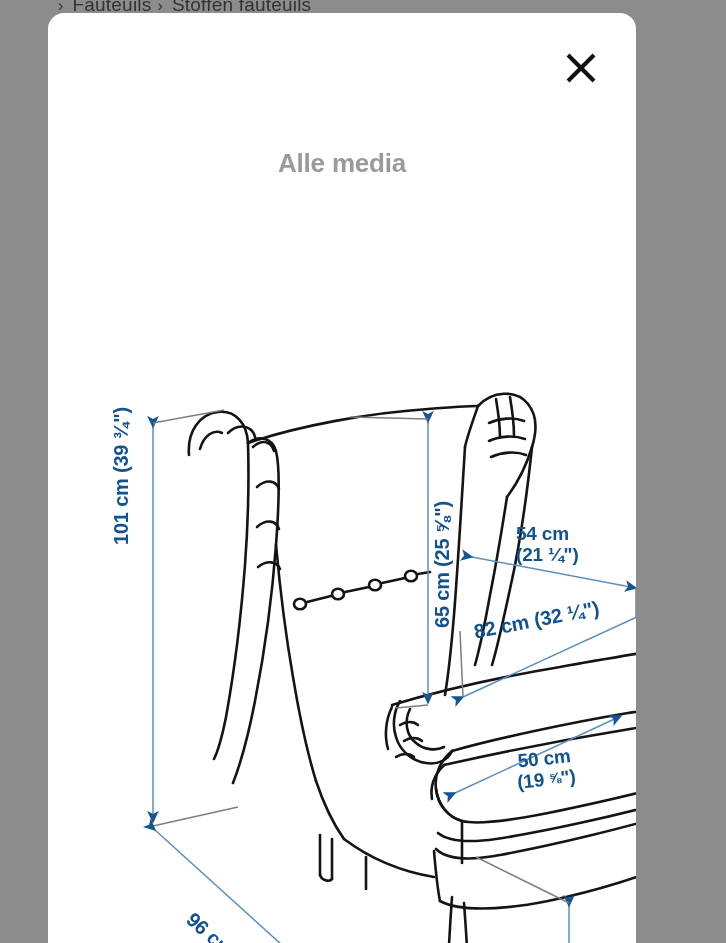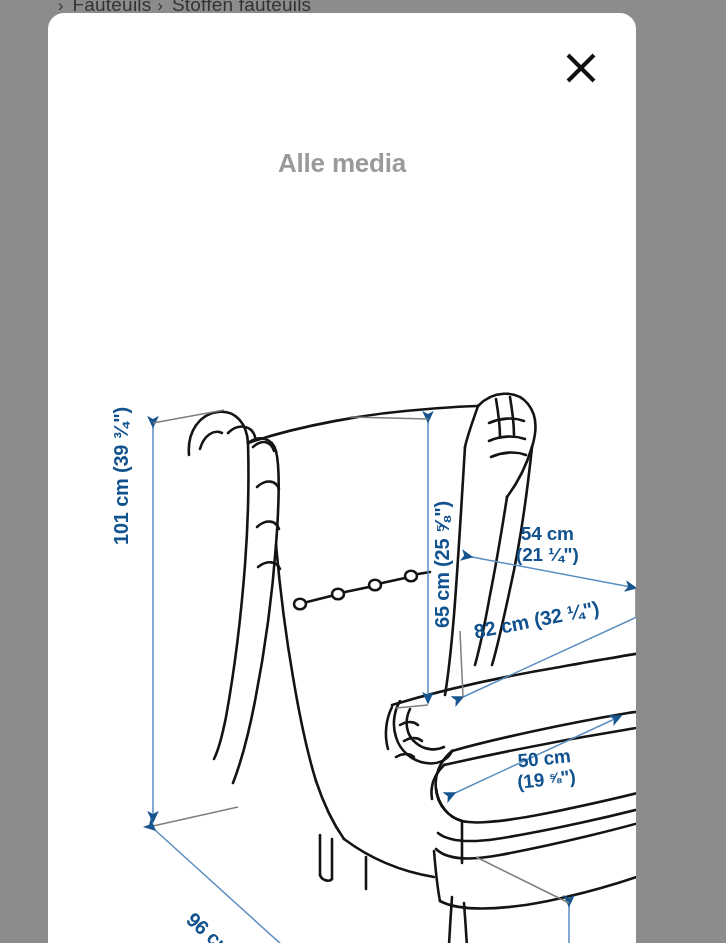--- a/index.html
+++ b/index.html
@@ -133,21 +133,21 @@
     font-size: 20px;
   }
   .dim-65 {
     left: 383px; top: 443px;
     transform: rotate(-90deg);
     transform-origin: 0 0;
     font-size: 20px;
   }
   .dim-54 {
     left: 468px; top: 338px;
-    text-align: center;
+    text-align: left;
   }
   .dim-82 {
     left: 424px; top: 436px;
     transform: rotate(-11deg);
     transform-origin: 0 0;
     font-size: 20px;
   }
   .dim-50 {
     left: 466px; top: 566px;
     transform: rotate(-6deg);

